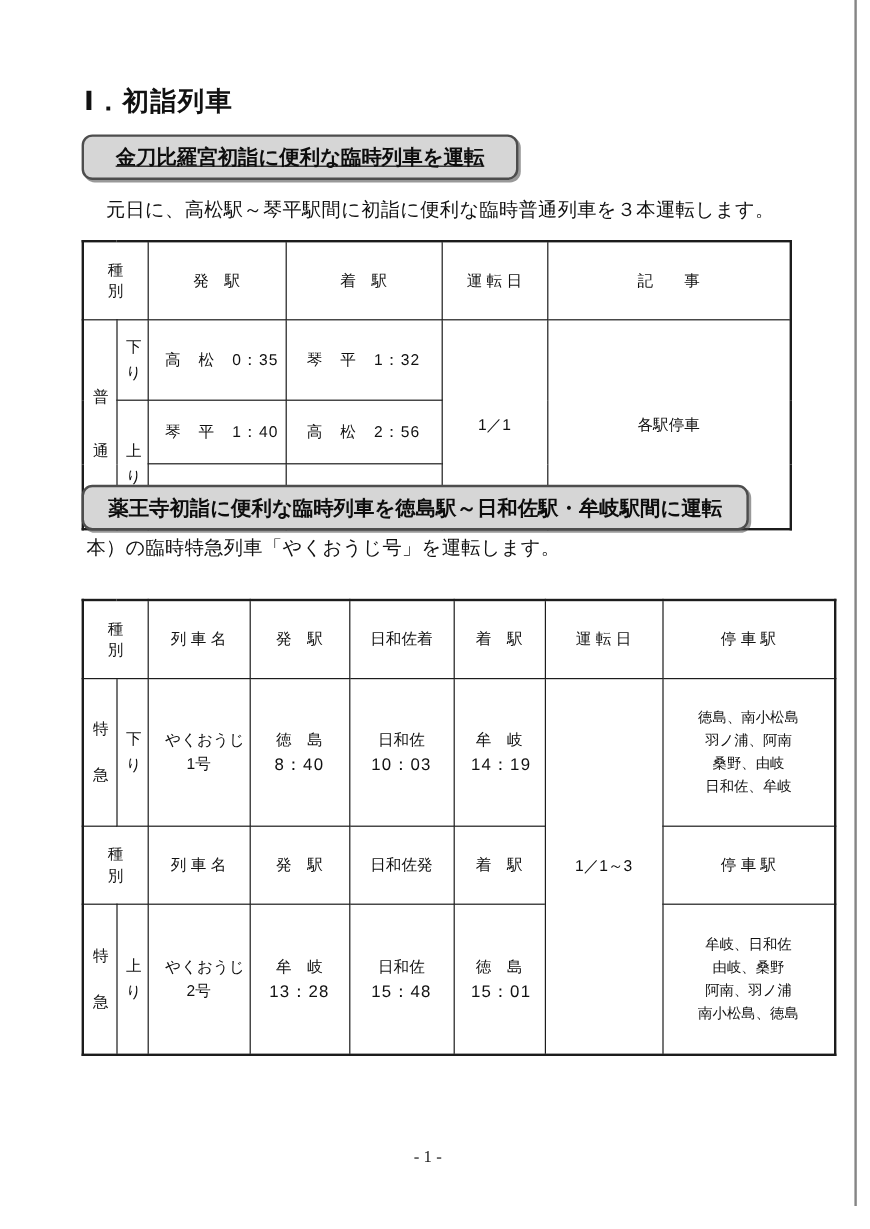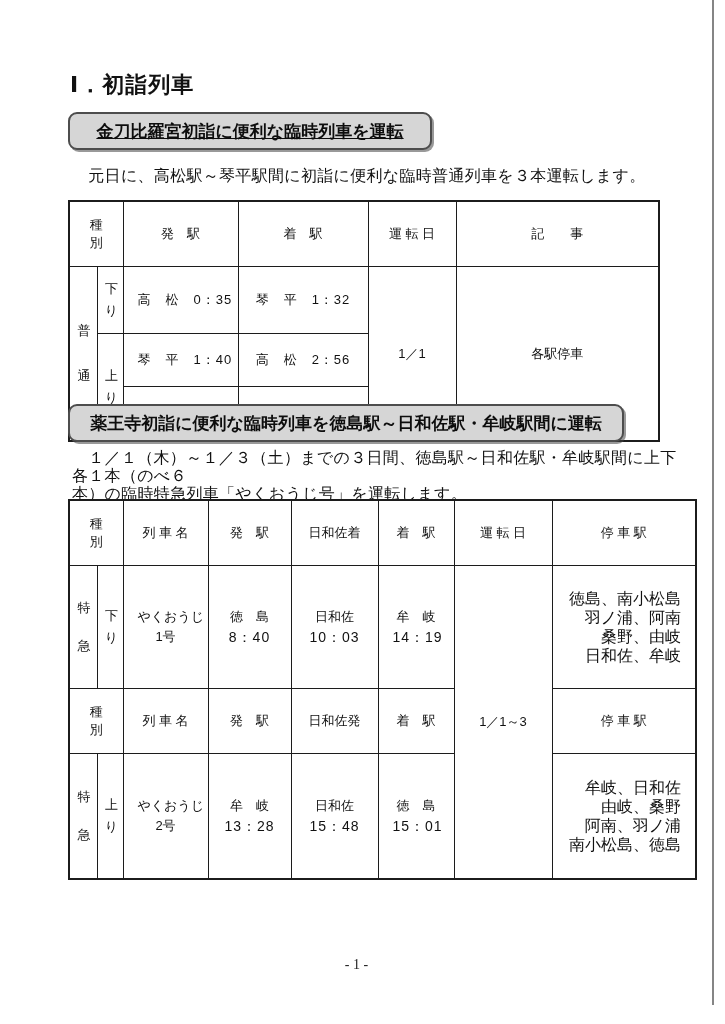--- a/index.html
+++ b/index.html
@@ -71,21 +71,21 @@
     font-weight: normal;
     font-size: 13px;
     text-align: center;
     vertical-align: middle;
     color: #111;
     padding: 14px;
   }
   .time-cell { font-size: 14px; letter-spacing: 1px; white-space: nowrap; }
   .blk { display: block; line-height: 20px; white-space: nowrap; }
   .stops-cell { text-align: left; padding-left: 9px; }
-  .stops-cell .blk { line-height: 19px; font-size: 16px; text-align: right; }
+  .stops-cell .blk { line-height: 19px; font-size: 12px; }
   .vspread {
     display: flex;
     flex-direction: column;
     align-items: center;
     margin: 0 auto;
   }
   .vspread.spread { justify-content: space-evenly; }
   .vspread.tight { justify-content: center; gap: 4px; }
   .vh118 { height: 118px; }
   .vh38  { height: 38px; }
@@ -167,21 +167,20 @@
       <td class="time-cell">高　松　2：22</td>
     </tr>
   </tbody>
     </table>
 
   <div class="banner banner2">
     <span>薬王寺初詣に便利な臨時列車を徳島駅～日和佐駅・牟岐駅間に運転</span>
   </div>
 
   <p class="intro intro2">
-    <span class="line">　１／１（木）～１／３（土）までの３日間、徳島駅～日和佐駅・牟岐駅間に上下各１本（のべ６</span>
     <span class="line">本）の臨時特急列車「やくおうじ号」を運転します。</span>
   </p>
 
   <table class="tt tt2">
     <colgroup>
       <col style="width:28px">
         <col style="width:26px">
         <col style="width:85px">
         <col style="width:83px">
       <col style="width:87px">

